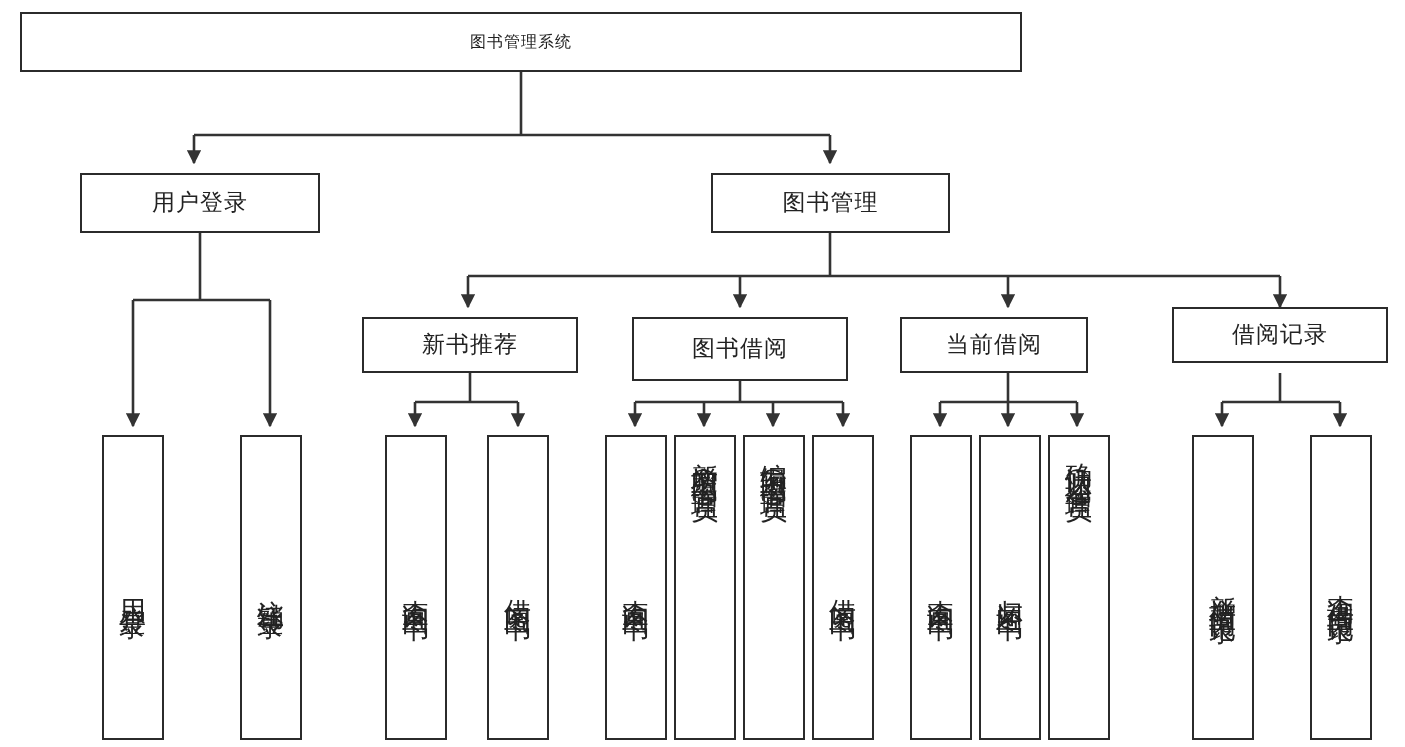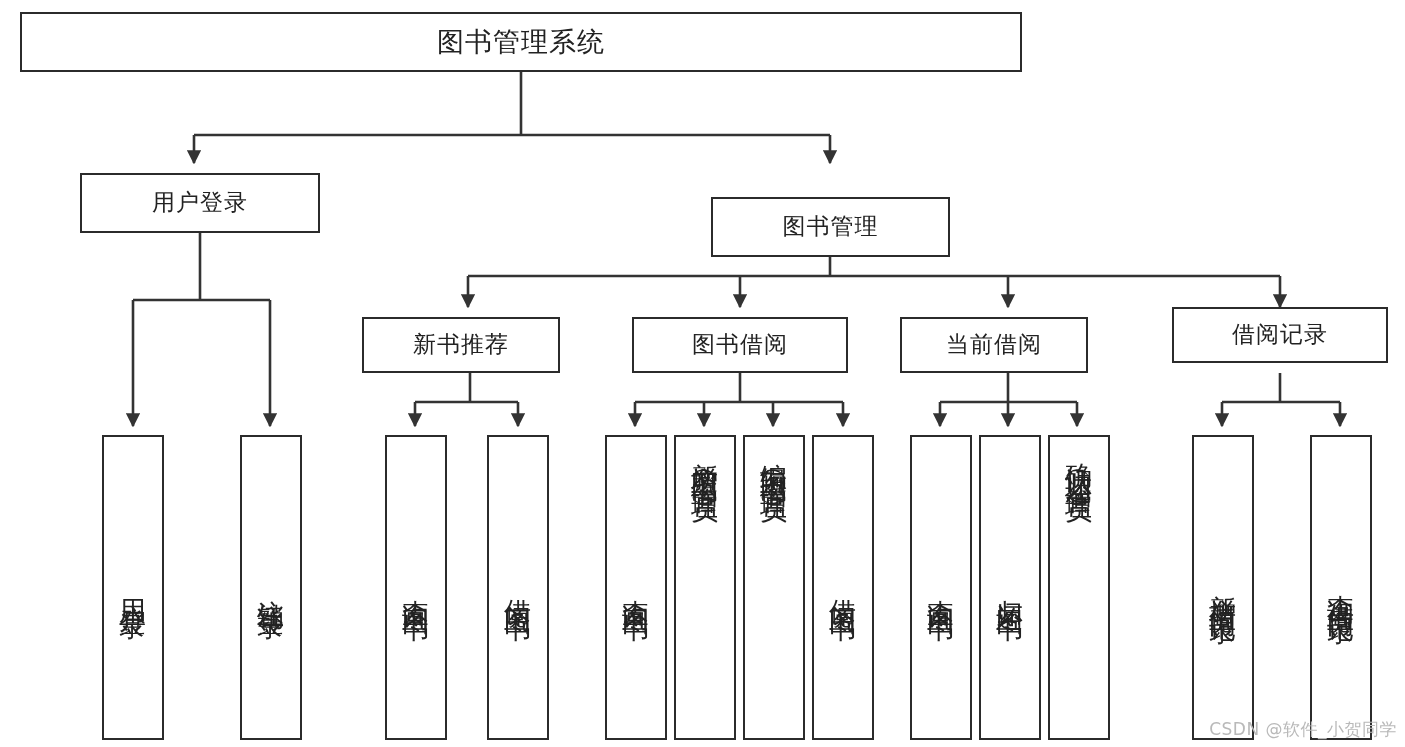--- a/index.html
+++ b/index.html
@@ -42,21 +42,21 @@
     text-align: center;
     line-height: 1.18;
     white-space: nowrap;
   }
   
   .node.horiz .lbl {
     font-size: 23px;
     letter-spacing: 1px;
   }
   .node.root .lbl {
-    font-size: 27px;
+    font-size: 16px;
   }
   
   .node.vert {
     align-items: flex-start;
     padding-top: 4px;
   }
   .node.vert .lbl {
     writing-mode: vertical-rl;
     text-orientation: upright;
     font-size: 27px;
@@ -135,28 +135,28 @@
     </g>
   </svg>
 
   <div class="node horiz root" style="left:20px; top:12px; width:1002px; height:60px;">
     <span class="lbl">图书管理系统</span>
   </div>
 
   <div class="node horiz" style="left:80px; top:173px; width:240px; height:60px;">
     <span class="lbl">用户登录</span>
   </div>
-  <div class="node horiz" style="left:711px; top:173px; width:239px; height:60px;margin-top:24px;">
+  <div class="node horiz" style="left:711px; top:173px; width:239px; height:60px;">
     <span class="lbl">图书管理</span>
   </div>
 
-  <div class="node horiz" style="left:362px; top:317px; width:198px; height:56px;">
+  <div class="node horiz" style="left:362px; top:317px; width:216px; height:56px;">
     <span class="lbl">新书推荐</span>
   </div>
-  <div class="node horiz" style="left:632px; top:317px; width:216px; height:56px;">
+  <div class="node horiz" style="left:632px; top:317px; width:216px; height:64px;">
     <span class="lbl">图书借阅</span>
   </div>
   <div class="node horiz" style="left:900px; top:317px; width:188px; height:56px;">
     <span class="lbl">当前借阅</span>
   </div>
   <div class="node horiz" style="left:1172px; top:307px; width:216px; height:56px;">
     <span class="lbl">借阅记录</span>
   </div>
 
   <div class="node vert centered" style="left:102px; top:435px; width:62px; height:305px;">
@@ -196,14 +196,13 @@
     <span class="lbl">确认归还（管理员）</span>
   </div>
 
   <div class="node vert centered" style="left:1192px; top:435px; width:62px; height:305px;">
     <span class="lbl">新增借阅记录</span>
   </div>
   <div class="node vert centered" style="left:1310px; top:435px; width:62px; height:305px;">
     <span class="lbl">查询借阅记录</span>
   </div>
 
-  <div id="watermark">CSDN @软件_小贺同学</div>
 </div>
 
 </body></html>

